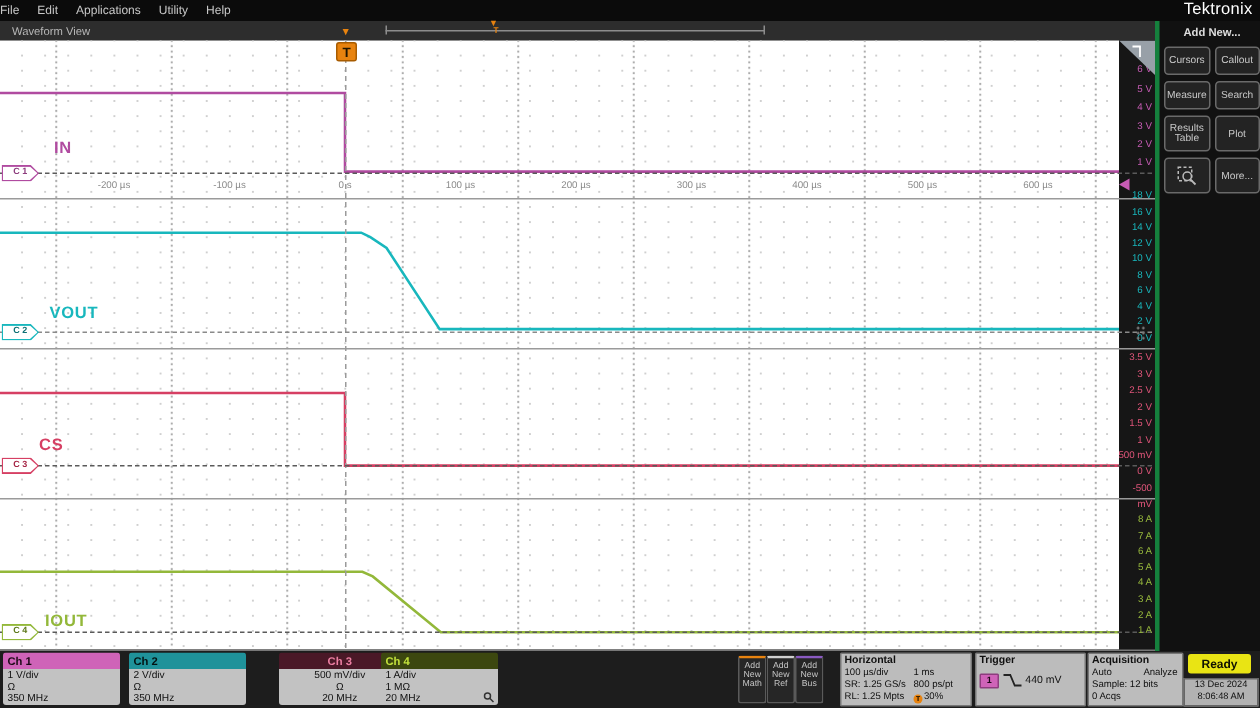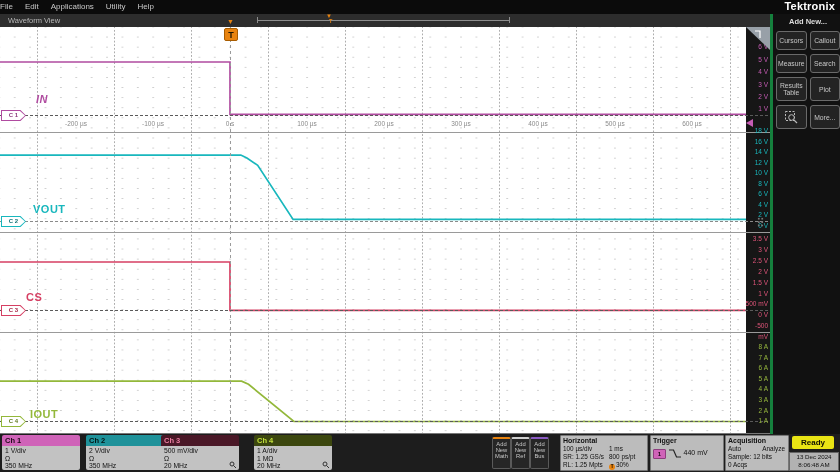--- a/index.html
+++ b/index.html
@@ -3,21 +3,21 @@
 <meta charset="utf-8">
 <style>
   html,body{margin:0;padding:0;background:#000;}
   .a{position:absolute;}
   #screen{position:relative;width:840px;height:472px;background:#141414;
     font-family:"Liberation Sans",sans-serif;overflow:hidden;}
   
   .menubar{left:0;top:0;width:840px;height:14px;background:#0b0b0b;color:#c8c8c8;
     font-size:8px;line-height:14px;white-space:nowrap;}
   .menubar span{margin-left:0;margin-right:12px;}
-  .brand{right:5px;top:-1px;color:#fff;font-size:11px;font-weight:bold;line-height:15px;letter-spacing:.2px;}
+  .brand{right:5px;top:-1px;color:#fff;font-size:11px;font-weight:normal;line-height:15px;letter-spacing:.2px;}
   
   .tabbar{left:0;top:14px;width:770px;height:13px;background:#2d2d2d;color:#b8b8b8;font-size:7.5px;}
   .tabname{left:8px;top:0;line-height:13px;}
   .recbar{left:257px;top:20px;width:253px;height:1px;background:#8d8d8d;}
   .rectick{width:1px;height:6px;background:#8d8d8d;top:17px;}
   .recflag{left:326px;top:13px;color:#e8830f;font-size:6px;line-height:6px;}
   .recflagT{left:329px;top:18px;color:#e8830f;font-size:5.5px;font-weight:bold;line-height:6px;}
   
   .plot{left:0;top:27px;width:746px;height:406px;background:#fff;
     background-image:
@@ -175,21 +175,21 @@
   <div class="a cbo" style="top:216px;background:#18b7bd;">
       <div class="cbi" style="color:#0f7075;">C 2</div>
     </div>
   <div class="a cbo" style="top:305px;background:#d63f63;">
       <div class="cbi" style="color:#a52646;">C 3</div>
     </div>
   <div class="a cbo" style="top:416px;background:#93b83a;">
       <div class="cbi" style="color:#5f7a1d;">C 4</div>
     </div>
 
-  <div class="a chname" style="left:36px;top:93px;color:#b04ba0;font-style:italic;">IN</div>
+  <div class="a chname" style="left:36px;top:93px;color:#b04ba0;">IN</div>
   <div class="a chname" style="left:33px;top:203px;color:#18b7bd;">VOUT</div>
   <div class="a chname" style="left:26px;top:291px;color:#d63f63;">CS</div>
   <div class="a chname" style="left:30px;top:408px;color:#93b83a;">IOUT</div>
 
   <div class="a trigTarrow">▼</div>
   <div class="a trigT">T</div>
   <svg class="a" style="left:746px;top:27px;" width="24" height="24">
     <polygon points="0,0 24,0 24,23" fill="#98a0a8"></polygon>
     <polyline points="9,4 14,4 14,11" fill="none" stroke="#fff" stroke-width="1.2"></polyline>
   </svg>
@@ -227,21 +227,21 @@
         </div>
     </div>
     <div class="a chb" style="left:86px;">
       <div class="chbh h2">Ch 2</div>
       <div class="chbb">
           <div>2 V/div</div>
           <div>Ω</div>
           <div>350 MHz</div>
         </div>
     </div>
-    <div class="a chb" style="left:161px;">
+    <div class="a chb" style="left:186px;text-align:center;">
       <div class="chbh h3">Ch 3</div>
       <div class="chbb">
           <div>500 mV/div</div>
           <div>Ω</div>
           <div>20 MHz</div>
         <svg class="bwicon" width="8" height="8">
             <circle cx="3" cy="3" r="2" fill="none" stroke="#333" stroke-width="1"></circle>
             <line x1="4.5" y1="4.5" x2="7" y2="7" stroke="#333" stroke-width="1"></line>
           </svg>
       </div>

